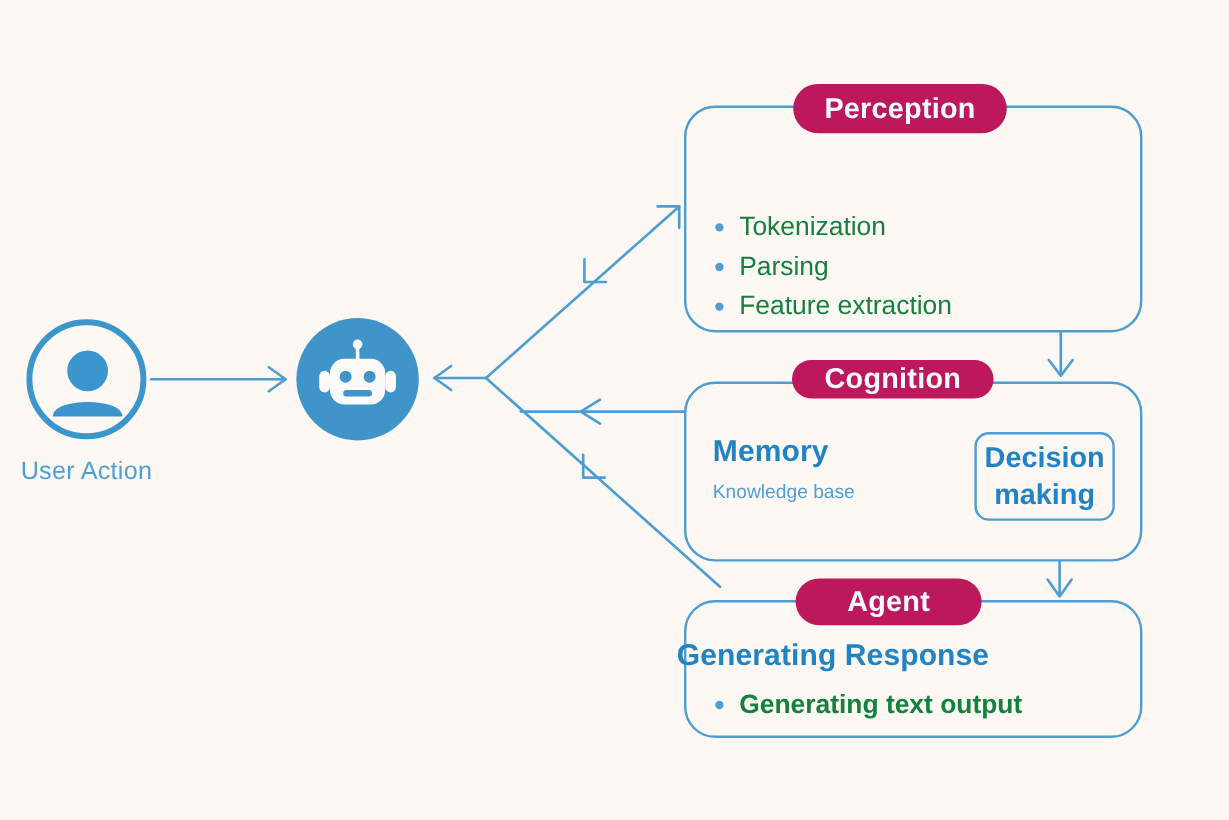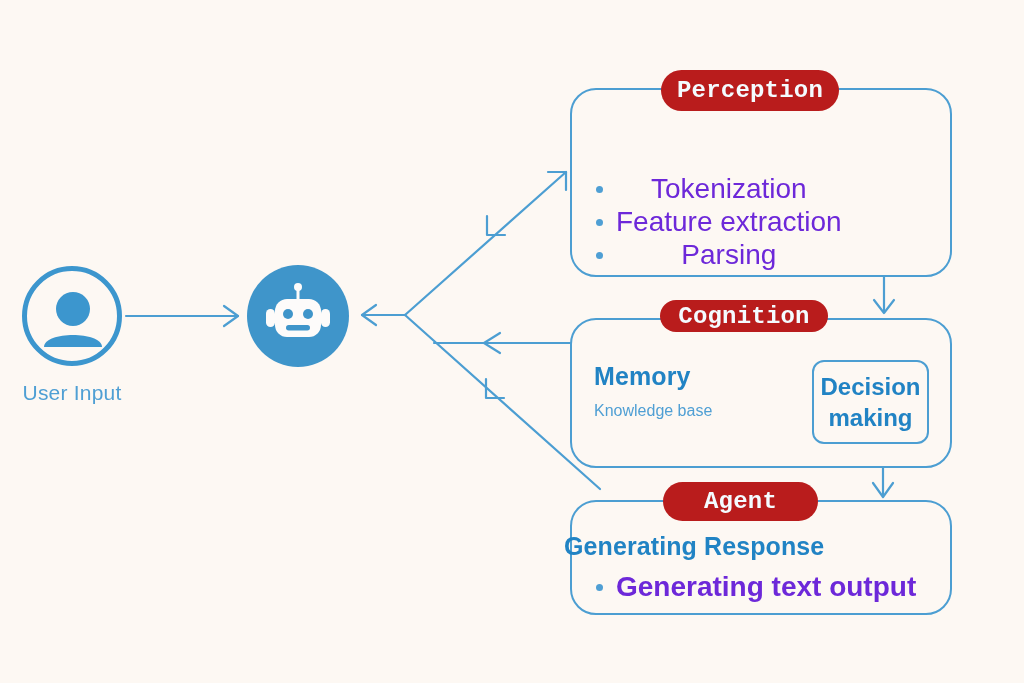--- a/index.html
+++ b/index.html
@@ -74,31 +74,30 @@
   
   .stage-box {
     position: absolute;
     border: 2px solid #4c9ed2;
     border-radius: 26px;
     background: #fdf8f3;
     box-sizing: border-box;
   }
   .stage-pill {
     position: absolute;
-    background: #b91c1c;
+    background: #be185d;
     border-radius: 22px;
     color: #f4fbff;
     font-size: 24px;
     font-weight: 700;
     display: flex;
     align-items: center;
     justify-content: center;
     letter-spacing: .2px;
     box-sizing: border-box;
-    font-family: Liberation Mono, monospace;
   }
   .stage-heading {
     position: absolute;
     color: #2183c4;
     font-weight: 700;
     font-size: 25px;
     white-space: nowrap;
     letter-spacing: .1px;
   }
   .stage-sub {
@@ -108,27 +107,26 @@
     font-size: 16px;
     white-space: nowrap;
   }
   .bullet-list {
     position: absolute;
     margin: 0;
     padding: 0;
     list-style: none;
   }
   .bullet-list li {
-    color: #6d28d9;
-    font-size: 28px;
+    color: #15803d;
+    font-size: 22px;
     line-height: 33px;
     white-space: nowrap;
     position: relative;
     padding-left: 22px;
-    text-align: center;
   }
   .bullet-list li::before {
     content: "";
     position: absolute;
     left: 2px;
     top: 14px;
     width: 7px; height: 7px;
     border-radius: 50%;
     background: #4f9fd4;
   }
@@ -198,21 +196,21 @@
       </g>
     </g>
   </svg>
 
   <div class="user-circle">
     <svg class="user-glyph" viewBox="0 0 100 100" xmlns="http://www.w3.org/2000/svg">
       <circle cx="46" cy="38" r="17" fill="#3c96ce"></circle>
       <path d="M17 76 C17 60, 75 60, 75 76 Z" fill="#3c96ce"></path>
     </svg>
   </div>
-  <div class="caption caption-user">User Input</div>
+  <div class="caption caption-user">User Action</div>
 
   <div class="robot-circle">
     <svg class="robot-glyph" viewBox="0 0 102 102" xmlns="http://www.w3.org/2000/svg">
       <g fill="#fdfbfa">
         <circle cx="51" cy="22" r="4"></circle>
         <rect x="49.5" y="24" width="3" height="11"></rect>
         <rect x="28" y="34" width="46" height="38" rx="12"></rect>
         <rect x="19" y="44" width="9" height="18" rx="4.5"></rect>
         <rect x="74" y="44" width="9" height="18" rx="4.5"></rect>
       </g>
@@ -223,31 +221,31 @@
       </g>
     </svg>
   </div>
 
   <div class="stage-box" style="left:570px; top:88px; width:382px; height:189px;"></div>
   <div class="stage-pill" style="left:661px; top:70px; width:178px; height:41px;">
     <span>Perception</span>
   </div>
   <ul class="bullet-list" style="left:594px; top:172px;">
     <li>Tokenization</li>
+    <li>Parsing</li>
     <li>Feature extraction</li>
-    <li>Parsing</li>
   </ul>
 
   <div class="stage-box" style="left:570px; top:318px; width:382px; height:150px;"></div>
   <div class="stage-pill" style="left:660px; top:300px; width:168px; height:32px;">
     <span>Cognition</span>
   </div>
   <div class="stage-heading" style="left:594px; top:362px;">Memory</div>
   <div class="stage-sub" style="left:594px; top:402px;">Knowledge base</div>
-  <div class="sub-box" style="left:812px; top:360px; width:117px; height:84px;">
+  <div class="sub-box" style="left:812px; top:360px; width:117px; height:74px;">
     <span>Decision</span>
     <span>making</span>
   </div>
 
   <div class="stage-box" style="left:570px; top:500px; width:382px; height:115px;"></div>
   <div class="stage-pill" style="left:663px; top:482px; width:155px; height:39px;">
     <span>Agent</span>
   </div>
   <div class="stage-heading" style="left:564px; top:532px;">Generating Response</div>
   <ul class="bullet-list" style="left:594px; top:570px;font-weight:bold;">

